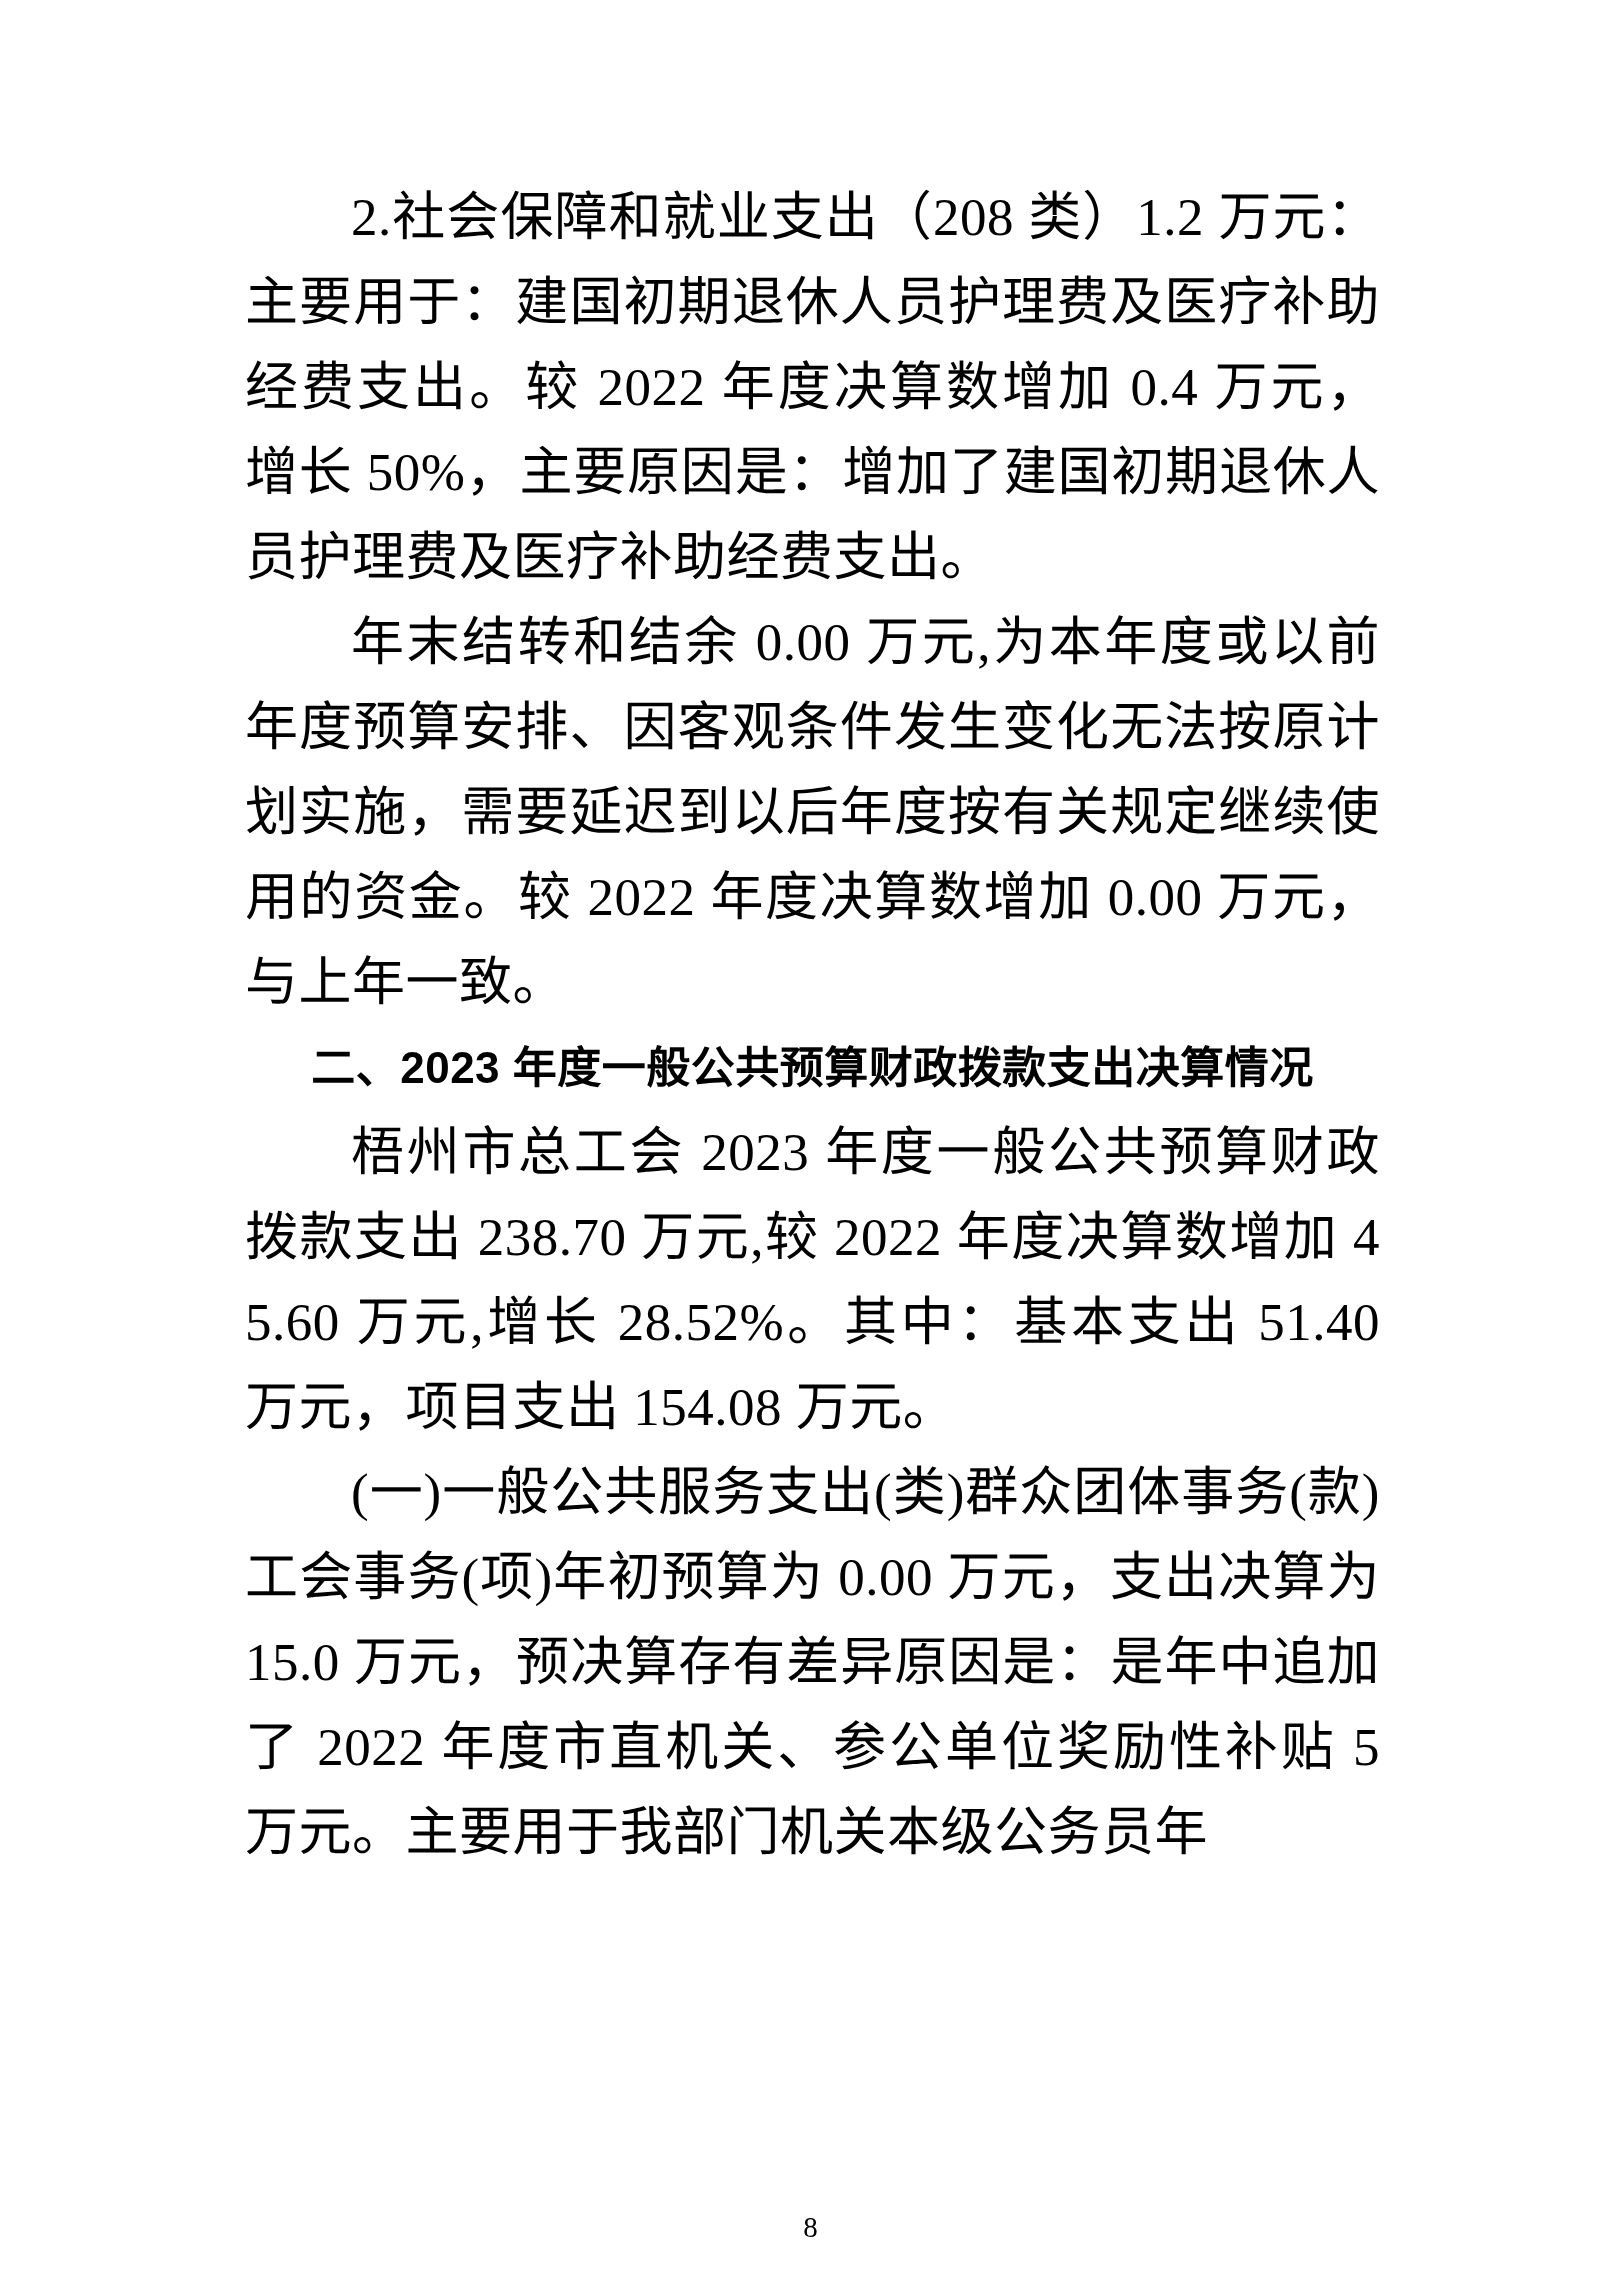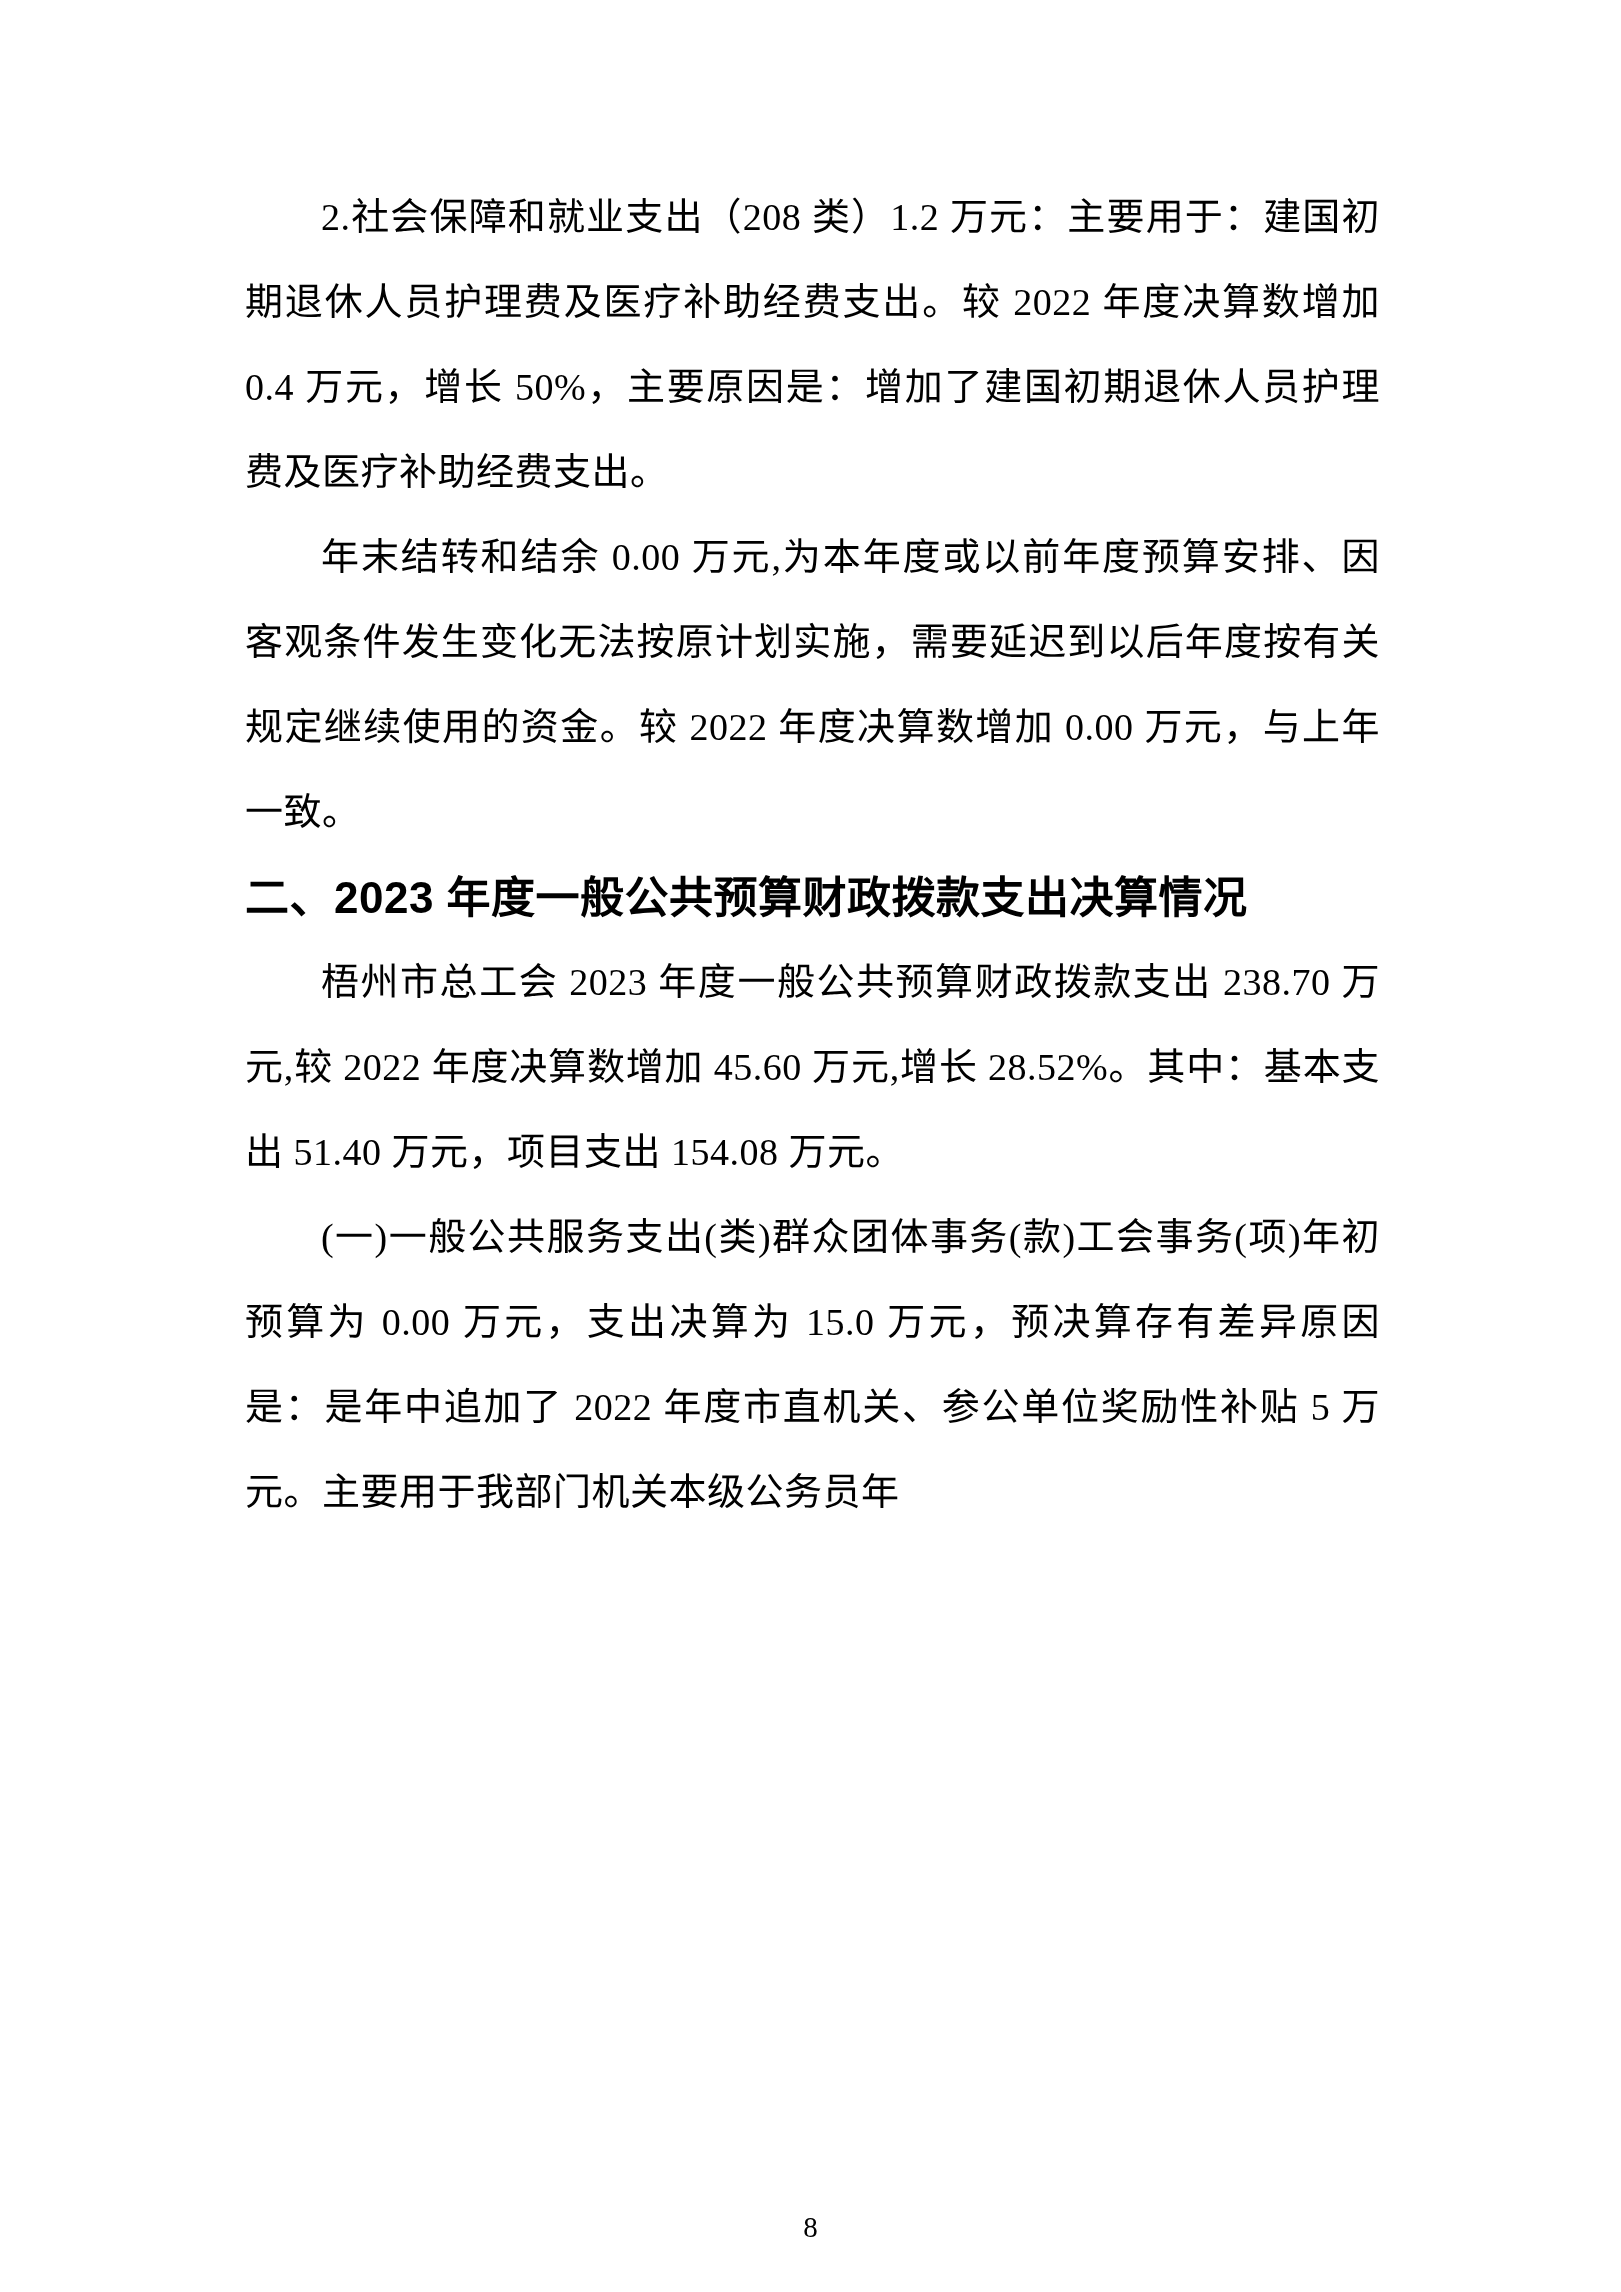--- a/index.html
+++ b/index.html
@@ -21,36 +21,36 @@
     overflow: hidden;
   }
   .content {
     position: absolute;
     top: 175px;
     left: 245px;
     width: 1135px;
   }
   .p-body {
     margin: 0;
-    font-size: 38px;
+    font-size: 53px;
     line-height: 85px;
     text-align: justify;
     text-justify: inter-ideograph;
     text-indent: 2em;
     letter-spacing: 0.5px;
     word-break: break-all;
   }
   .p-heading {
     margin: 0;
     font-family: "Liberation Sans", "DejaVu Sans", sans-serif;
     font-weight: bold;
     font-size: 44px;
     line-height: 85px;
     text-indent: 0;
-    text-align: left;
+    text-align: center;
     letter-spacing: 0.5px;
   }
   .footer {
     position: absolute;
     top: 2210px;
     left: 0;
     width: 100%;
     text-align: center;
     font-size: 29px;
     line-height: 35px;

